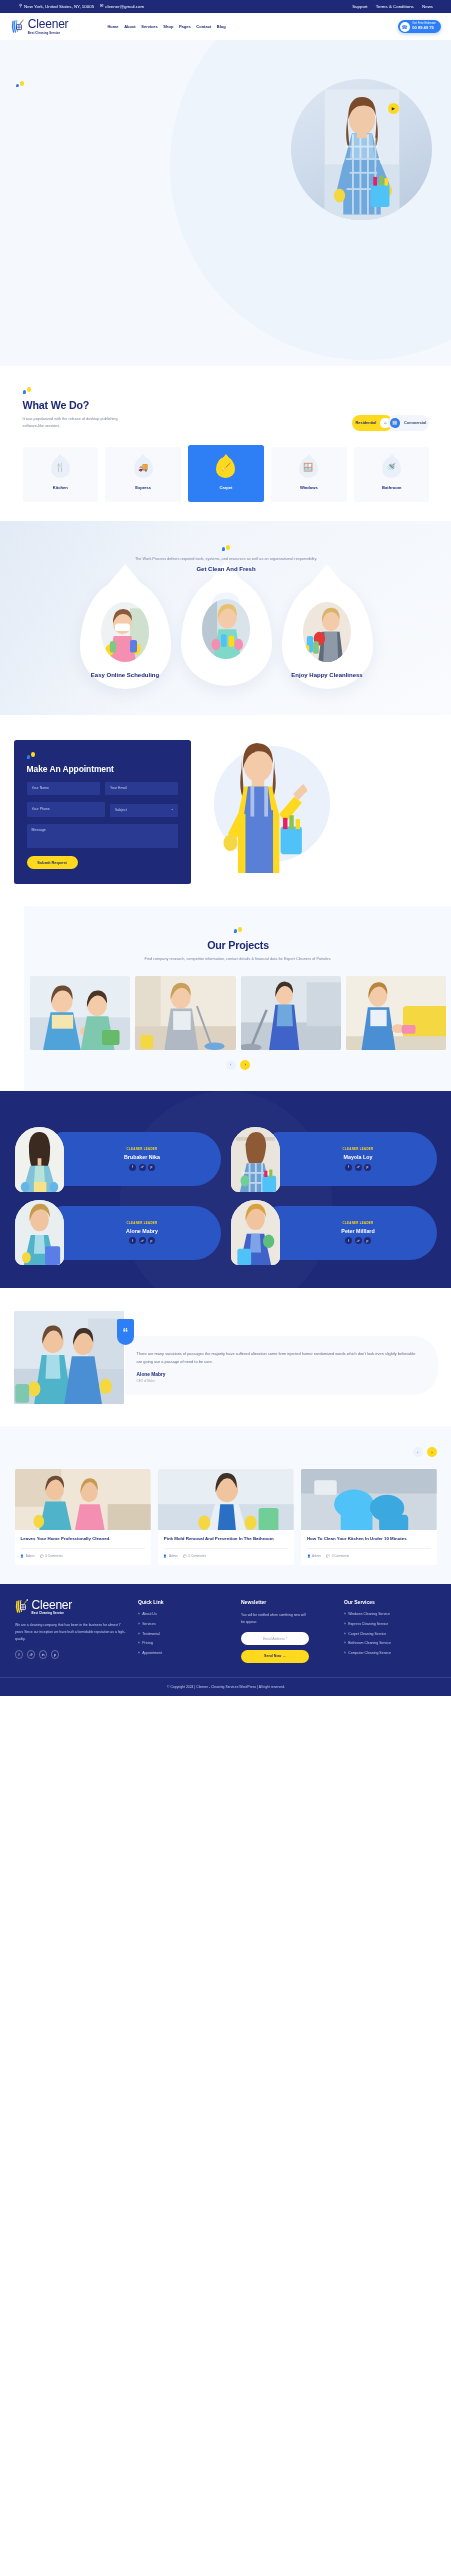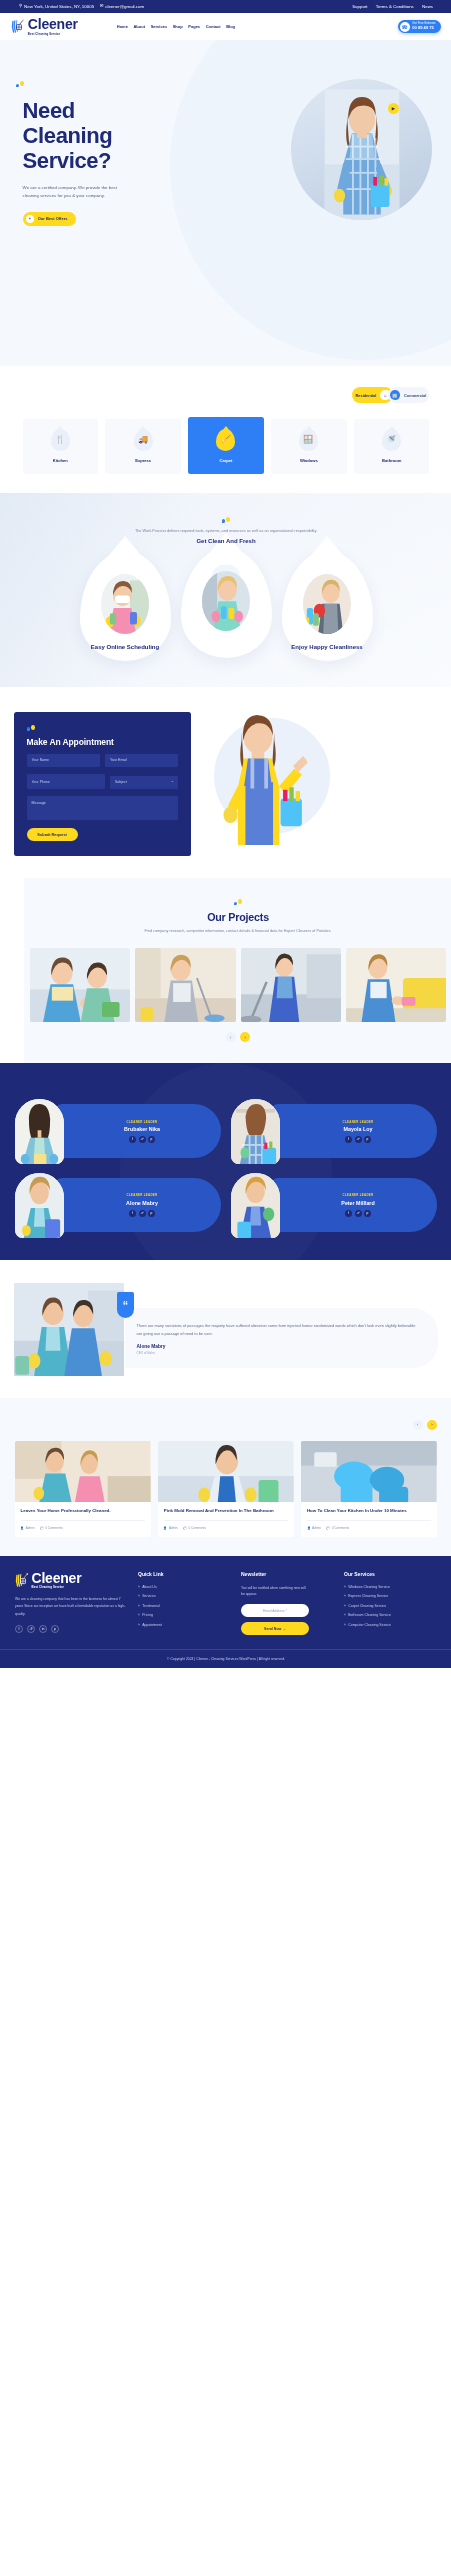--- a/index.html
+++ b/index.html
@@ -26,21 +26,21 @@
 
   
   .header {
     height:27px; background:#fff; display:flex; align-items:center;
     padding:0 11.3px; position:relative; z-index:20;
   }
   .logo { display:flex; align-items:center; gap:2.5px; }
   .logo-mark { width:14px; height:15px; position:relative; }
   .logo-mark svg { width:14px; height:15px; display:block; }
   .logo-text { line-height:1; }
-  .logo-title { font-size:14px; font-weight:bold; color:#1e2a78; letter-spacing:-0.2px; }
+  .logo-title { font-size:12px; font-weight:normal; color:#1e2a78; letter-spacing:-0.2px; }
   .logo-sub { font-size:2.9px; font-weight:bold; color:#1e2a78; letter-spacing:0.1px; margin-top:1.3px;}
   .nav { display:flex; gap:5.6px; margin-left:39px; }
   .nav a { font-size:4px; color:#1e2a78; text-decoration:none; font-weight:600; }
   .cta-phone {
     margin-left:auto; display:flex; align-items:center; gap:2.5px;
     background:#2e7ef6; border-radius:12.6px; padding:1.9px 5px 1.9px 1.9px;
     box-shadow:0 1.3px 3.8px rgba(46,126,246,.35);
   }
   .cta-circle {
     width:10px;height:10px;border-radius:50%;background:#fff;color:#2e7ef6;
@@ -344,32 +344,20 @@
         <div class="cta-num">00 89 49 75</div>
       </span>
     </div>
   </div>
 
   <div class="hero">
     <div class="hero-blob"></div>
     <div class="hero-dots dots">
       <span class="dot-b"></span>
         <span class="dot-y"></span>
-    </div>
-    <div class="hero-inner">
-      <h1>
-        <span>Need</span><br>
-        <span>Cleaning</span><br>
-        <span>Service?</span>
-      </h1>
-      <p>We are a certified company. We provide the best cleaning services for you &amp; your company.</p>
-      <button class="btn-yellow">
-        <span class="chev">»</span>
-        <span>Our Best Offers</span>
-      </button>
     </div>
     <div class="hero-photo">
       <svg class="person" viewBox="0 0 120 210">
         <rect x="0" y="0" width="120" height="210" fill="#e3ebf4"></rect>
         <rect x="0" y="120" width="120" height="90" fill="#d6e2ee"></rect>
         <ellipse cx="60" cy="48" rx="21" ry="25" fill="#f0c9a8"></ellipse>
         <path d="M38 40 Q40 12 60 12 Q82 12 82 42 Q78 24 60 26 Q44 26 38 48 Z" fill="#7a4a2a"></path>
         <path d="M36 52 Q32 84 40 96 L36 40 Z" fill="#7a4a2a"></path>
         <path d="M84 52 Q88 84 80 96 L84 40 Z" fill="#7a4a2a"></path>
         <path d="M44 70 L76 70 L90 120 L90 200 L30 200 L30 120 Z" fill="#6fa8dc"></path>
@@ -393,20 +381,28 @@
         <rect x="78" y="140" width="6" height="14" fill="#e91e63"></rect>
         <rect x="88" y="138" width="6" height="16" fill="#8bc34a"></rect>
         <rect x="96" y="142" width="6" height="12" fill="#ffd91d"></rect>
       </svg>
     </div>
     <div class="play-badge">▶</div>
   </div>
 
   <div class="whatwedo sec">
     <div class="wwd-top">
+      <div class="wwd-left">
+        <div class="dots">
+          <span class="dot-b"></span>
+            <span class="dot-y"></span>
+        </div>
+        <div class="sec-title" style="margin-top:5px">What We Do?</div>
+        <div class="sec-sub">It was popularized with the release of desktop publishing software-like versions.</div>
+      </div>
       <div class="toggle-wrap">
         <div class="pill res">
           <span>Residential</span>
           <span class="circ">⌂</span>
         </div>
         <div class="pill com">
           <span class="circ">🏢</span>
           <span>Commercial</span>
         </div>
       </div>

